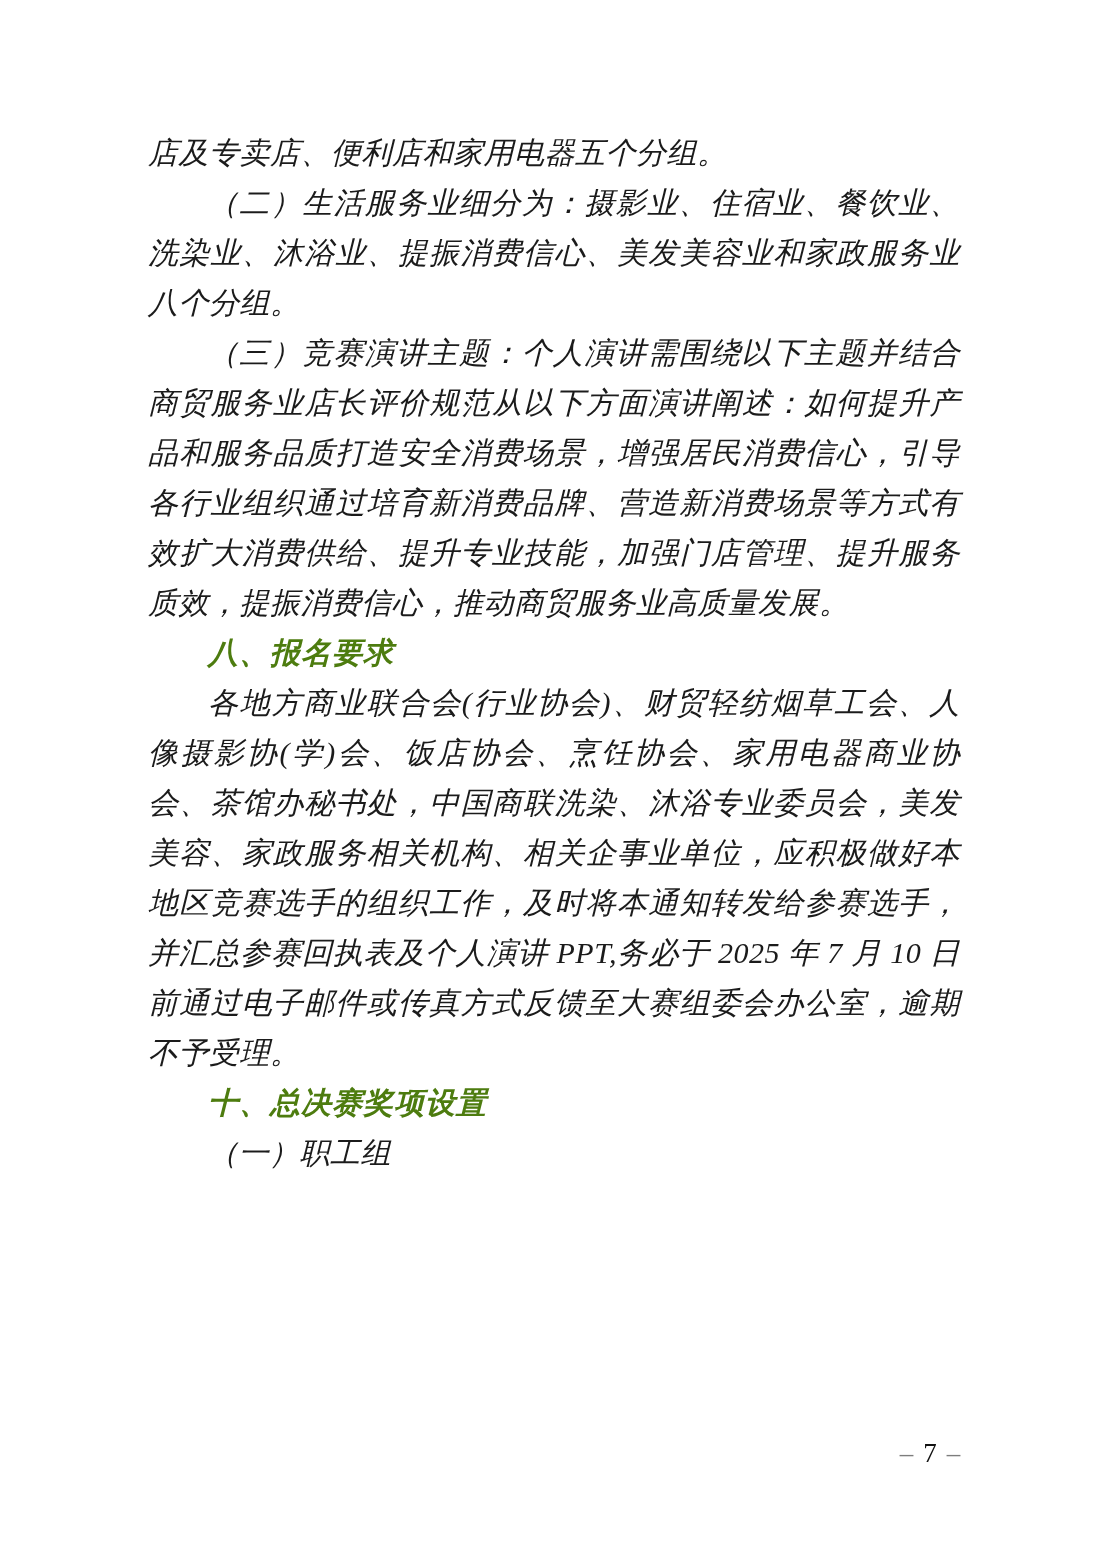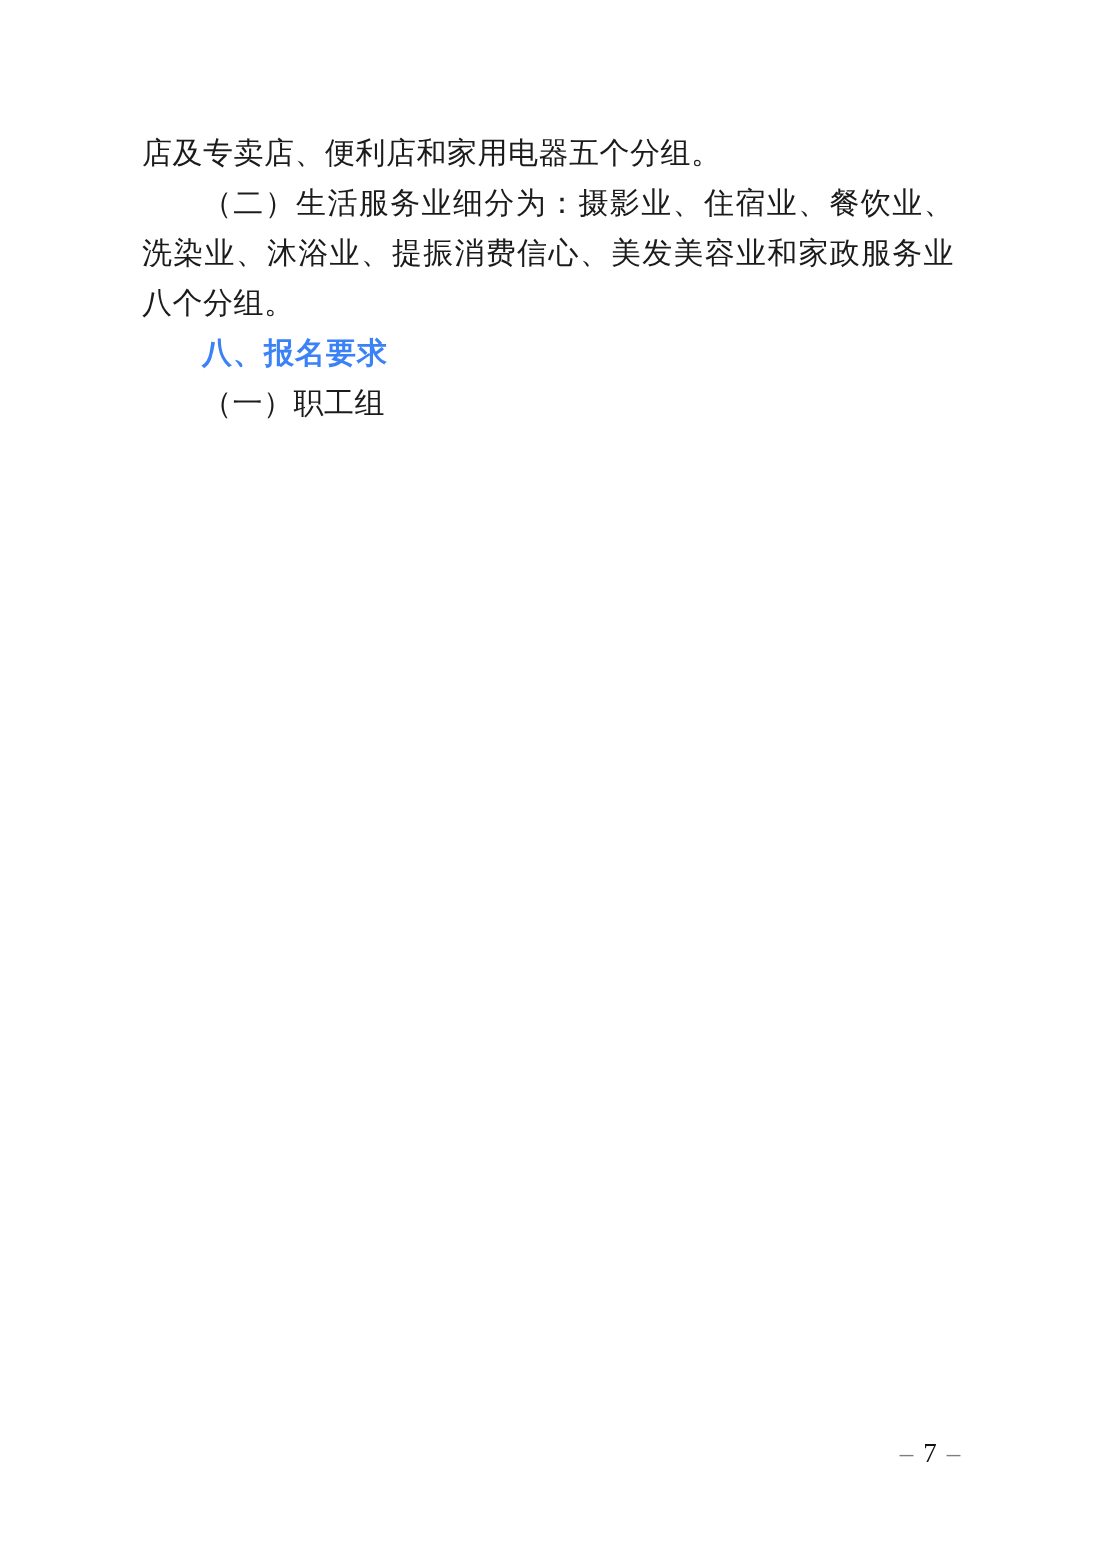--- a/index.html
+++ b/index.html
@@ -11,42 +11,43 @@
     position: relative;
     width: 1100px;
     height: 1556px;
     background: #ffffff;
     overflow: hidden;
     font-family: "Liberation Serif", "DejaVu Serif", serif;
     color: #1b1b1b;
   }
   .textblock {
     position: absolute;
-    left: 142px;
+    left: 148px;
     top: 128px;
     width: 812px;
+    font-style: italic;
   }
   .para {
     margin: 0;
     font-size: 30px;
     line-height: 50px;
     text-align: justify;
     letter-spacing: 0.5px;
     font-family: "Liberation Serif", "DejaVu Serif", serif;
   }
   .para.indent {
     text-indent: 2em;
   }
   .heading {
     margin: 0;
     padding-left: 2em;
     font-size: 30px;
     line-height: 50px;
     font-weight: 700;
-    color: #3b82f6;
+    color: #4d7c0f;
     font-family: "Liberation Sans", "DejaVu Sans", sans-serif;
     letter-spacing: 1px;
   }
   .footer {
     position: absolute;
     top: 1436px;
     left: 880px;
     width: 100px;
     font-size: 27px;
     line-height: 34px;
@@ -66,26 +67,29 @@
 <body>
 
 <div class="page">
 
   <div class="textblock">
 
     <p class="para">店及专卖店、便利店和家用电器五个分组。</p>
 
     <p class="para indent">（二）生活服务业细分为：摄影业、住宿业、餐饮业、洗染业、沐浴业、提振消费信心、美发美容业和家政服务业八个分组。</p>
 
+    <p class="para indent">（三）竞赛演讲主题：个人演讲需围绕以下主题并结合商贸服务业店长评价规范从以下方面演讲阐述：如何提升产品和服务品质打造安全消费场景，增强居民消费信心，引导各行业组织通过培育新消费品牌、营造新消费场景等方式有效扩大消费供给、提升专业技能，加强门店管理、提升服务质效，提振消费信心，推动商贸服务业高质量发展。</p>
 
     <h2 class="heading">八、报名要求</h2>
 
+    <p class="para indent">各地方商业联合会(行业协会)、财贸轻纺烟草工会、人像摄影协(学)会、饭店协会、烹饪协会、家用电器商业协会、茶馆办秘书处，中国商联洗染、沐浴专业委员会，美发美容、家政服务相关机构、相关企事业单位，应积极做好本地区竞赛选手的组织工作，及时将本通知转发给参赛选手，并汇总参赛回执表及个人演讲 PPT,务必于 2025 年 7 月 10 日前通过电子邮件或传真方式反馈至大赛组委会办公室，逾期不予受理。</p>
 
 
 
+    <h2 class="heading">十、总决赛奖项设置</h2>
 
     <p class="para indent">（一）职工组</p>
 
 
 
   </div>
 
   <div class="footer">
     <span class="dash">–</span><span class="num">7</span><span class="dash">–</span>
   </div>

